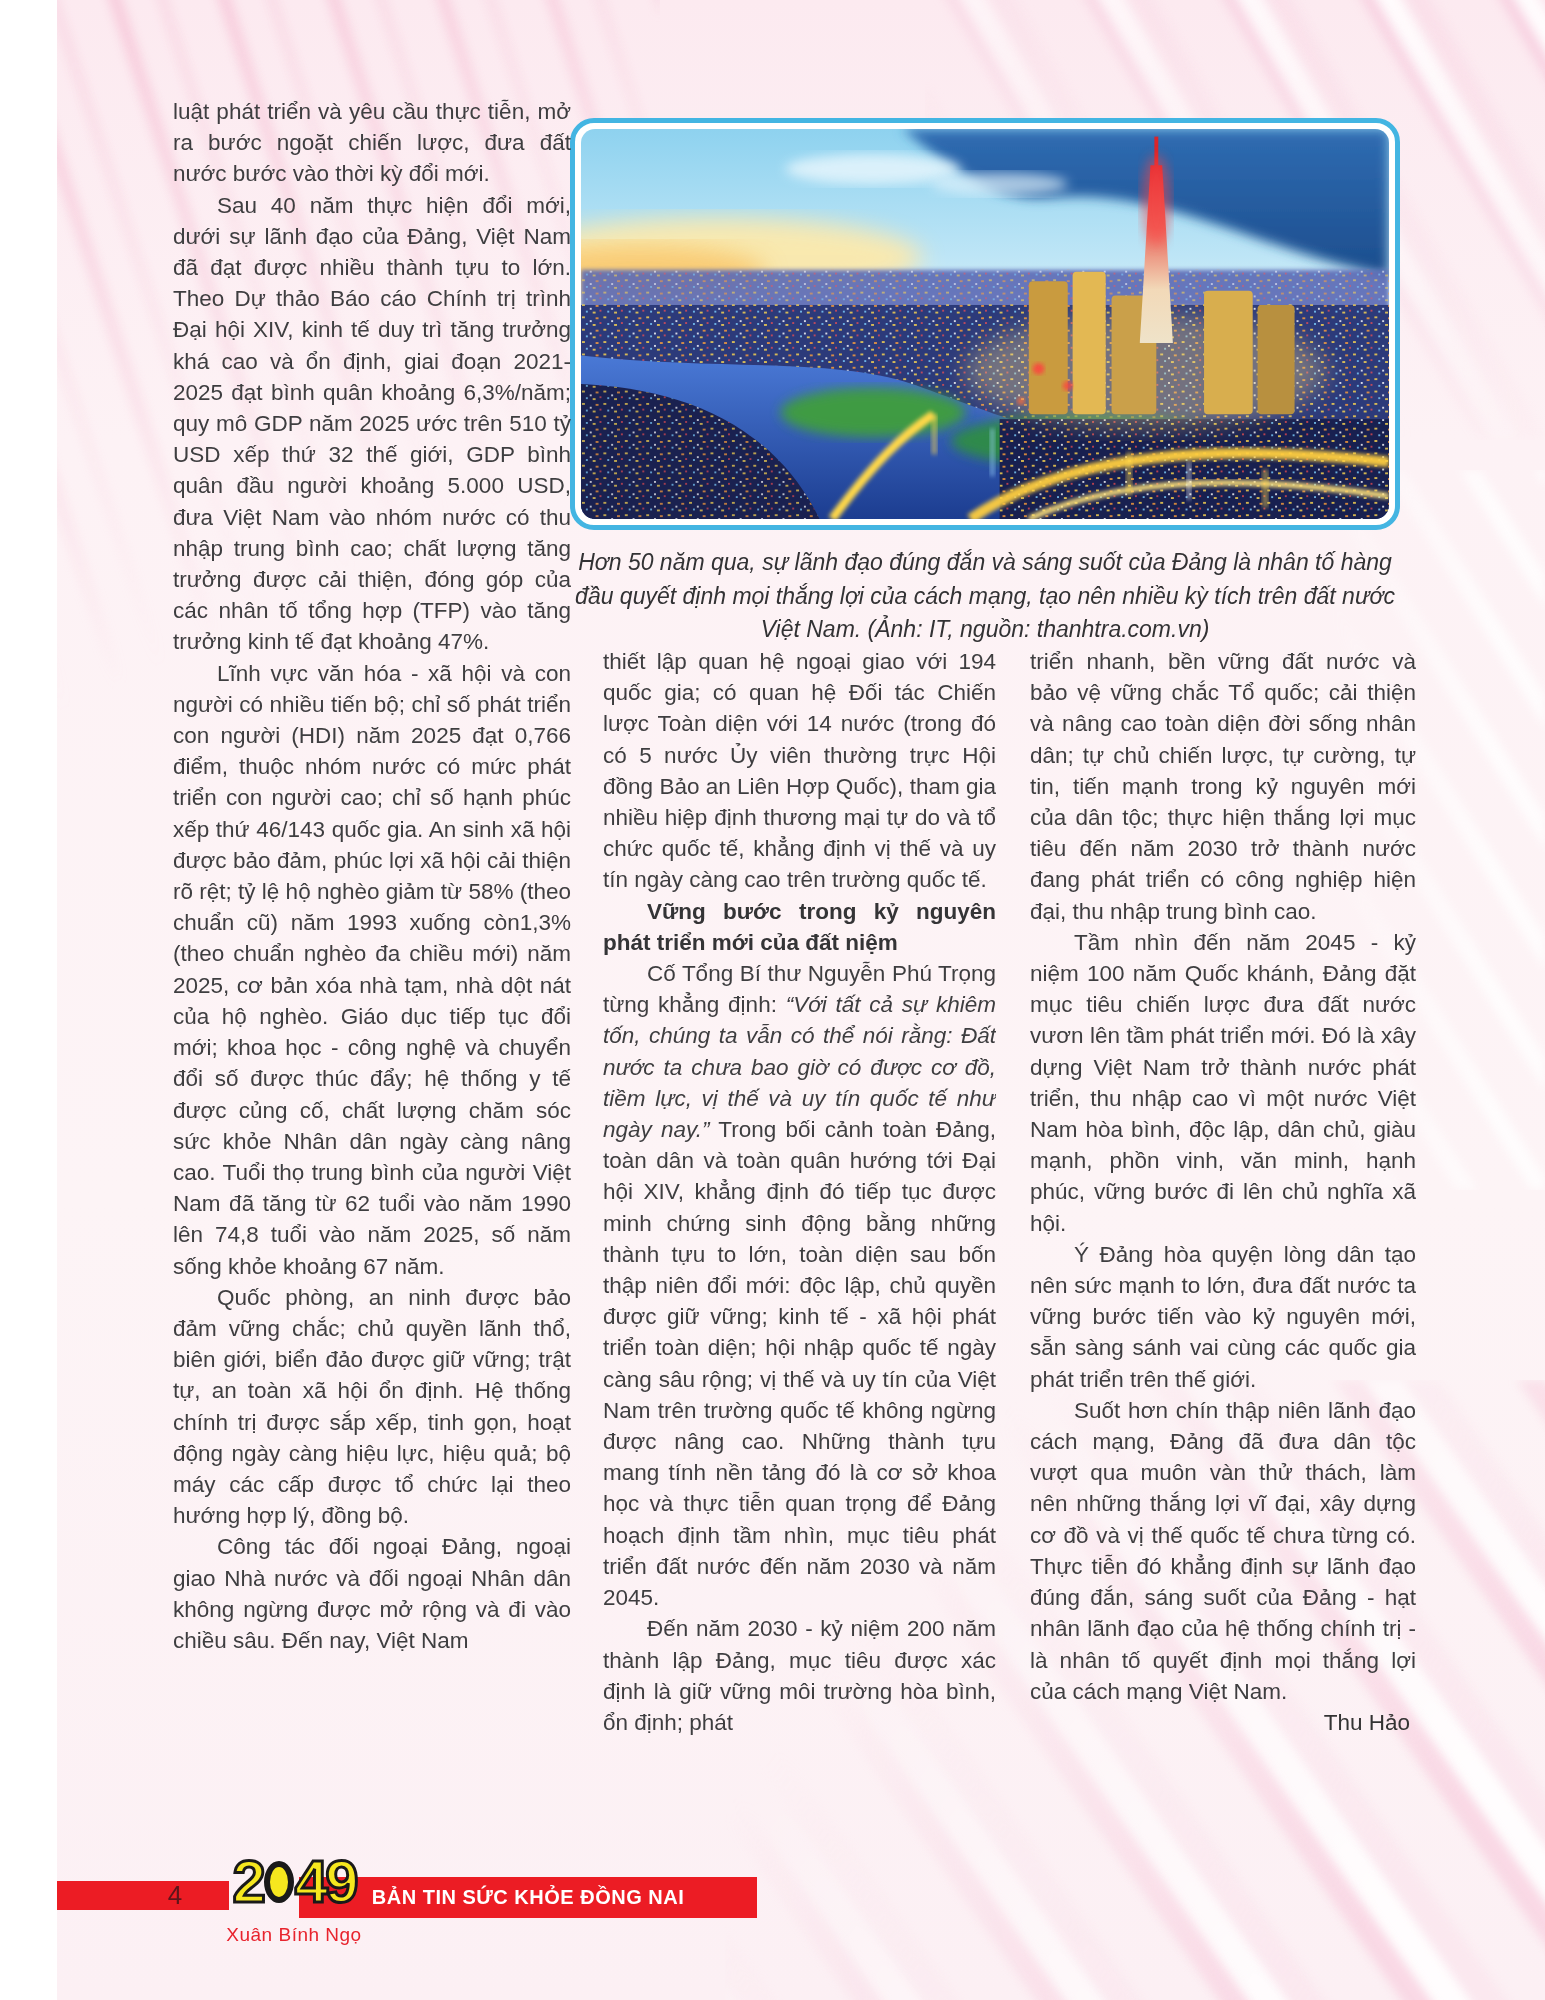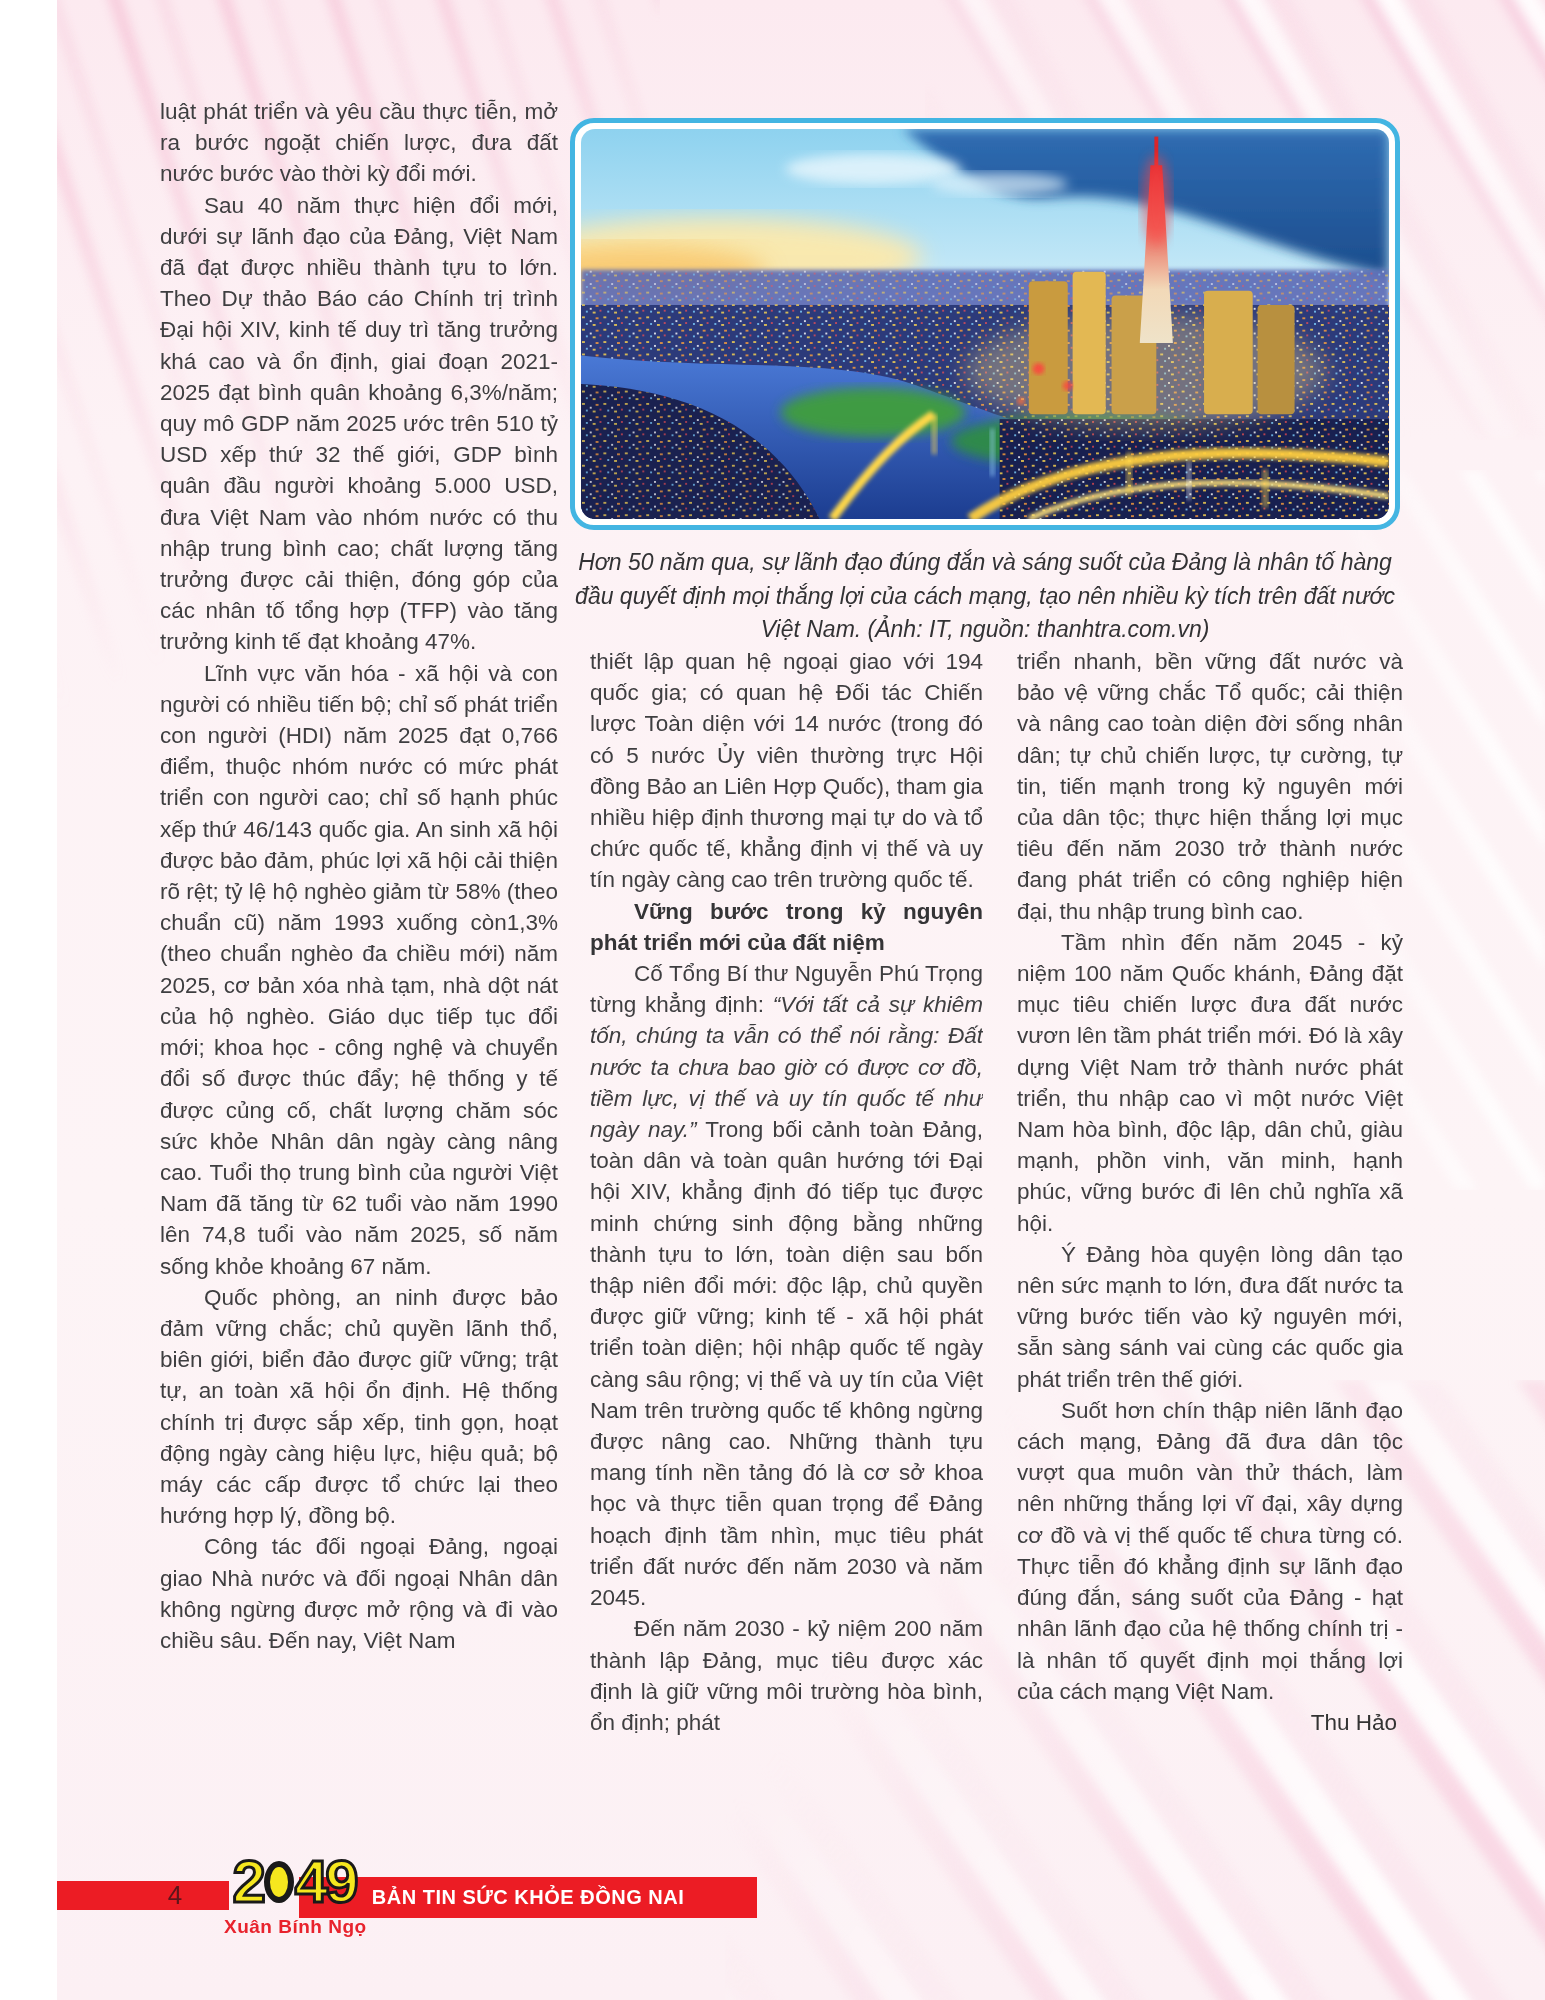--- a/index.html
+++ b/index.html
@@ -35,21 +35,21 @@
   .rib-br{
     right:-60px;bottom:-80px;width:880px;height:700px;
     background:repeating-linear-gradient(55deg,rgba(246,193,214,.5) 0 24px,rgba(255,255,255,.85) 24px 56px,rgba(250,220,232,.4) 56px 86px,rgba(255,255,255,0) 86px 150px);
     filter:blur(5px);
     -webkit-mask-image:linear-gradient(305deg,#000 25%,transparent 78%);
     mask-image:linear-gradient(305deg,#000 25%,transparent 78%);
   }
   
   .col{
     position:absolute;z-index:2;color:#3e3e40;
-    font-size:22.5px;line-height:31.2px;text-align:justify;overflow:hidden;
+    font-size:22.5px;line-height:31.2px;text-align:justify;overflow:hidden;margin-left:13px;
   }
   .col p{margin:0;}
   .col p.ind{text-indent:44px;}
   #col1{left:160px;top:96px;width:398px;height:1724px;}
   #col2{left:590px;top:646px;width:393px;height:1176px;}
   #col3{left:1017px;top:646px;width:386px;height:1190px;}
   .lead{position:relative;}
   .subhead{font-weight:bold;color:#343436;}
   .quote-italic{font-style:italic;}
   .author{margin-top:32px;text-align:right;font-weight:normal;color:#333;padding-right:6px;}
@@ -82,21 +82,21 @@
   .logo-digits{
     display:flex;align-items:center;justify-content:center;
     font-weight:900;font-size:60px;line-height:64px;color:#f6e71e;
     -webkit-text-stroke:3px #1a1a1a;letter-spacing:-3px;
   }
   .logo-zero{
     display:inline-block;width:30px;height:42px;border-radius:50%;
     background:#f6e71e;border:6px solid #1a1a1a;margin:0 1px;box-sizing:border-box;
   }
   .logo-sub{
-    margin-top:2px;color:#e8232d;font-weight:bold;font-size:19px;letter-spacing:.5px;white-space:nowrap;
+    margin-top:10px;color:#e8232d;font-weight:normal;font-size:19px;letter-spacing:.5px;white-space:nowrap;
   }
 </style>
 </head>
 <body>
 
 <div class="page">
   <div class="rib rib-tl"></div>
   <div class="rib rib-tr"></div>
   <div class="rib rib-right"></div>
   <div class="rib rib-br"></div>

